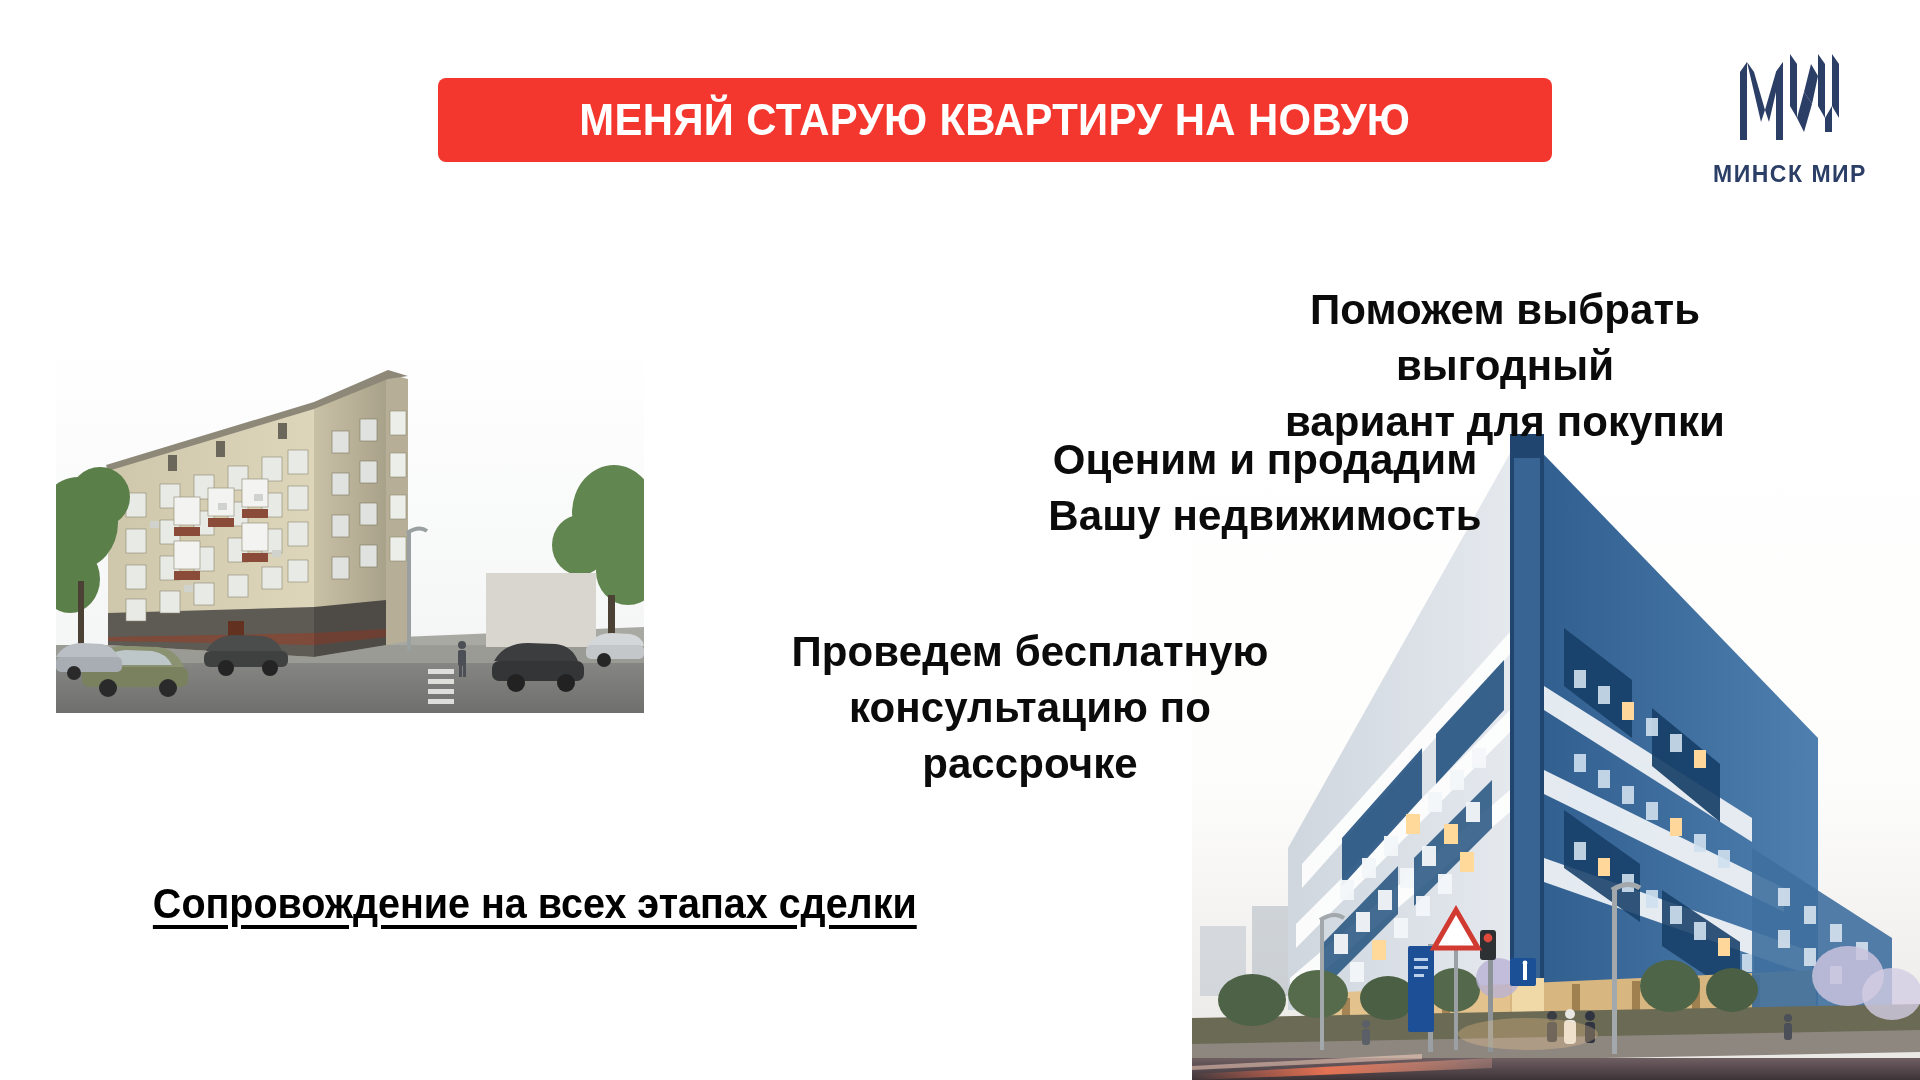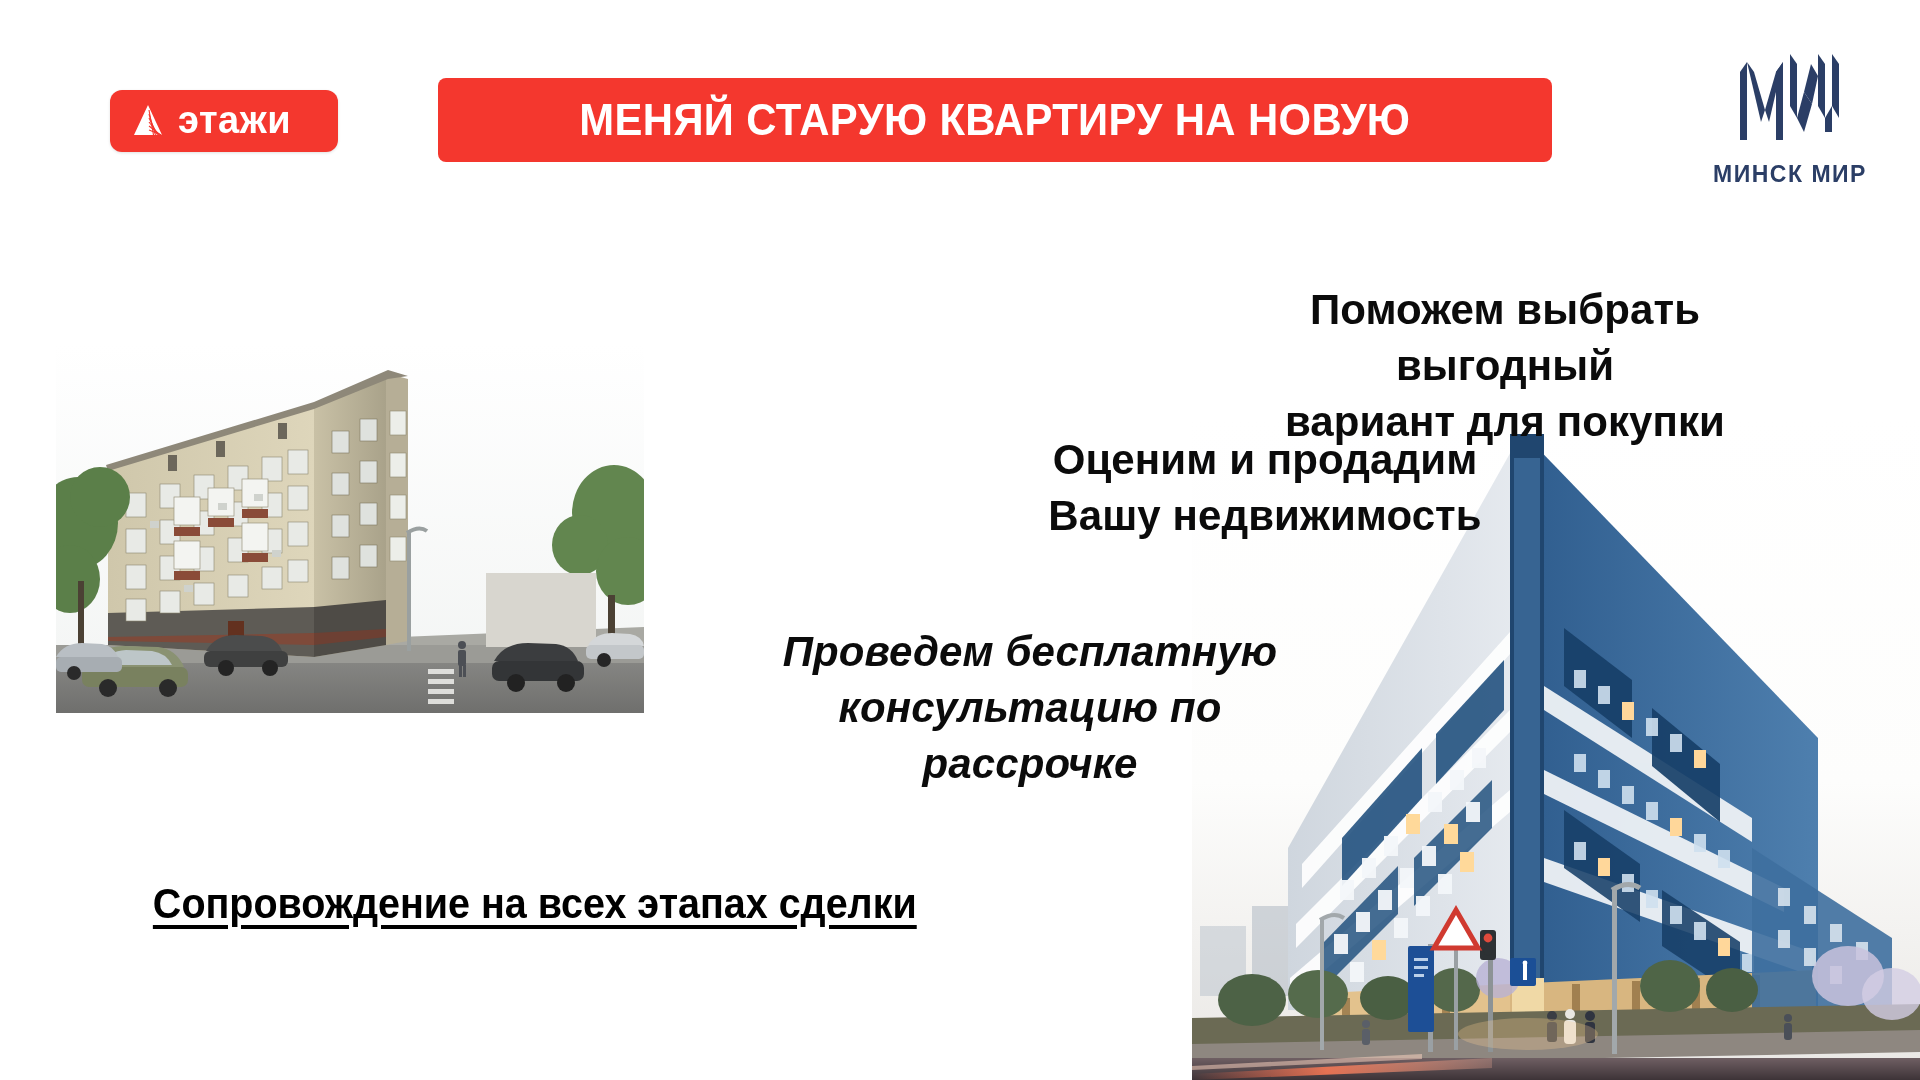--- a/index.html
+++ b/index.html
@@ -68,54 +68,37 @@
   
   .copy {
     position:absolute;
     color:#0b0b0b; font-weight:700;
     font-size:42px; line-height:1.33;
     text-align:center; white-space:pre-line;
     letter-spacing:.1px;
   }
   .copy-1 { left:1215px; top:282px; width:580px; }
   .copy-2 { left:1040px; top:432px; width:450px; }
-  .copy-3 { left:770px; top:624px; width:520px;font-style:italic; }
+  .copy-3 { left:770px; top:624px; width:520px; }
 
   .copy-footer {
     position:absolute; left:140px; top:880px;
     width:840px;
     color:#000; font-weight:700; font-size:42px;
     text-align:center; text-decoration:underline;
     text-underline-offset:7px; text-decoration-thickness:4px;
     transform:scaleX(.94); transform-origin:left center;
     white-space:nowrap;
   }
 </style>
 </head>
 <body>
 
 <div class="slide">
 
-  <div class="etazhi-badge">
-    <span class="etazhi-icon">
-      <svg viewBox="0 0 40 40" width="40" height="40" aria-hidden="true">
-        <path d="M20 4 L20 34 L6 34 Z" fill="#ffffff"></path>
-        <path d="M20 4 L34 34 L20 34 Z" fill="#ffffff"></path>
-        <g stroke="#F4372E" stroke-width="1.1">
-          <line x1="21" y1="9" x2="25.5" y2="34"></line>
-          <line x1="21" y1="13" x2="27.5" y2="34"></line>
-          <line x1="21" y1="17" x2="29.5" y2="34"></line>
-          <line x1="21" y1="21" x2="31.0" y2="34"></line>
-          <line x1="21" y1="25" x2="32.5" y2="34"></line>
-          <line x1="21" y1="29" x2="33.6" y2="34"></line>
-        </g>
-      </svg>
-    </span>
-    <span class="etazhi-word">этажи</span>
-  </div>
 
   <div class="banner">
     <span class="banner-text">МЕНЯЙ СТАРУЮ КВАРТИРУ НА НОВУЮ</span>
   </div>
 
   <div class="mm-logo">
     <span class="mm-mark">
       <svg viewBox="0 0 112 96" width="112" height="96" aria-hidden="true">
         <g fill="#2B3E66">
 

